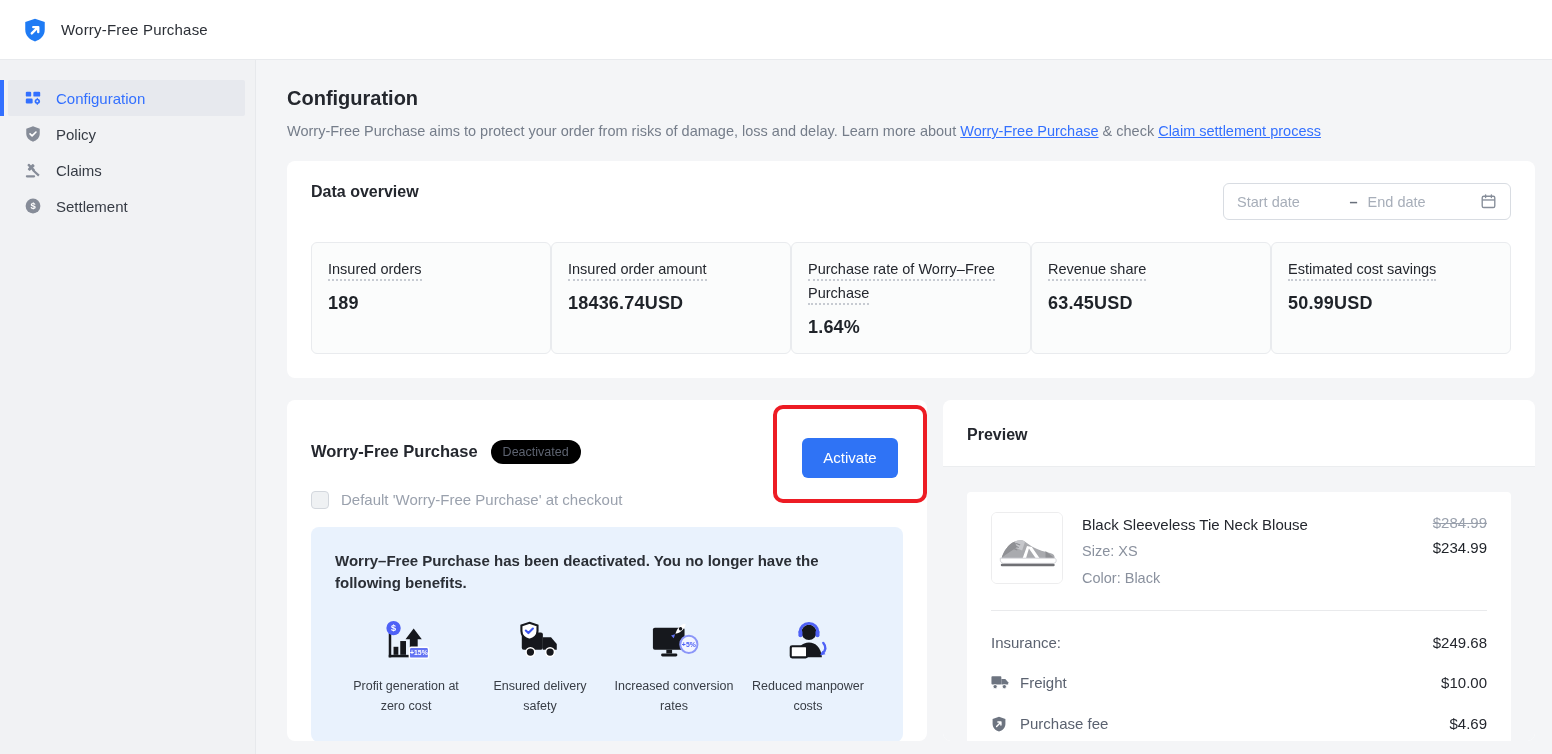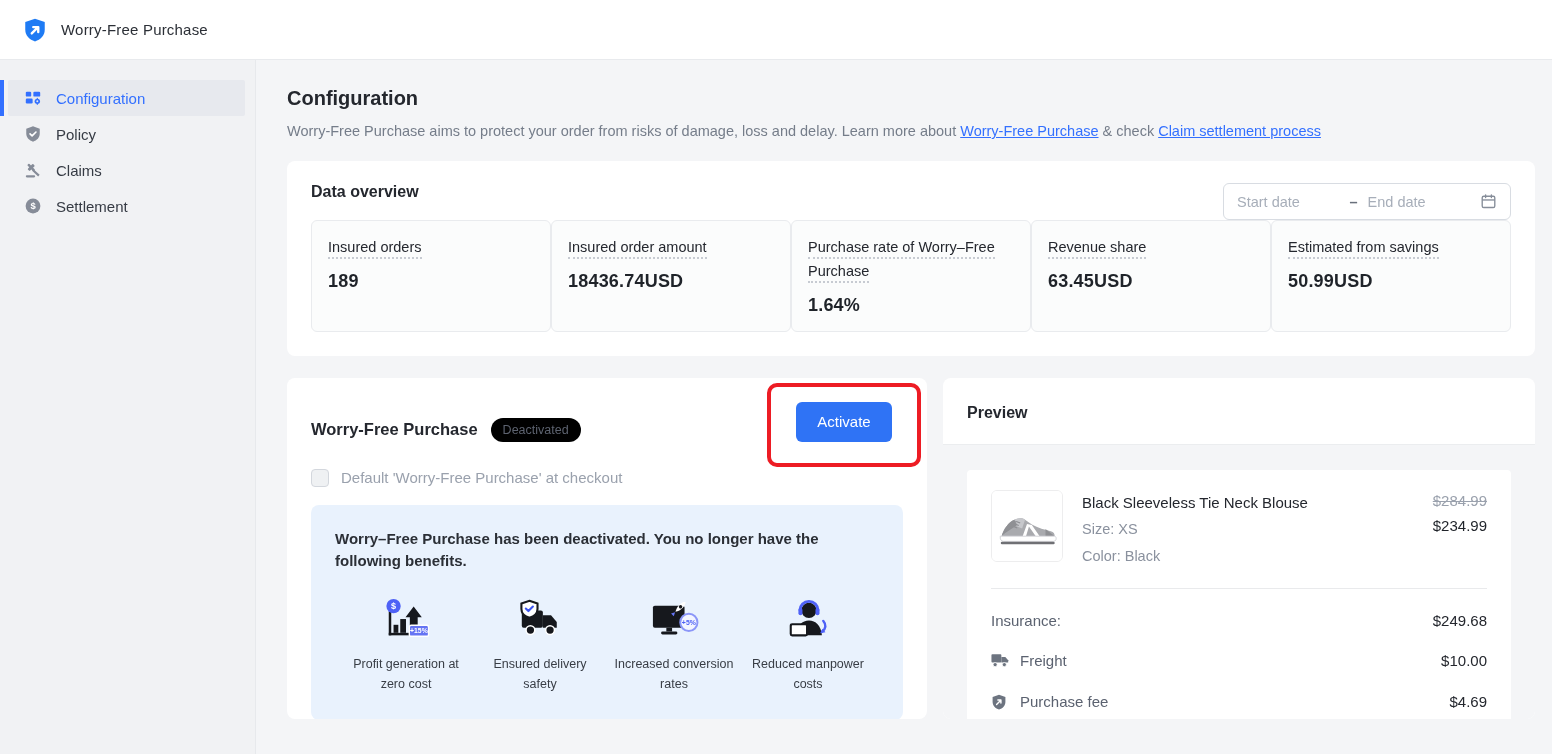--- a/index.html
+++ b/index.html
@@ -30,34 +30,34 @@
   .card { background:#fff; border-radius:8px; }
   .overview-card { margin-top:22px; padding:22px 24px 24px; }
   .overview-head { display:flex; justify-content:space-between; align-items:flex-start; }
   .section-title { font-size:16px; font-weight:700; color:#24272e; }
   .overview-sub { margin-top:11px; font-size:14.5px; color:#939aa6; }
   .date-range { width:288px; height:37px; border:1px solid #d8dce2; border-radius:6px; background:#fff;
     display:flex; align-items:center; padding:9px 13px; font-size:14.5px; color:#a7aeb9; cursor:pointer; }
   .date-range .dr-start { flex:1; }
   .date-range .dr-sep { color:#69707c; font-weight:700; margin:0 10px 0 0; }
   .date-range .dr-end { flex:1; }
-  .stats { display:flex; }
+  .stats { display:flex; margin-top:22px; }
   .stat-card { flex:1; background:#fbfcfc; border:1px solid #e9ebee; border-radius:6px; padding:15px 16px; min-height:104px; }
   .stat-label { font-size:14.5px; color:#24272e; line-height:1.65; }
   .stat-label span { border-bottom:2px dotted #c7cbd2; padding-bottom:2px; }
   .stat-value { margin-top:11px; font-size:18px; font-weight:700; color:#1f2329; letter-spacing:.2px; }
   
   .bottom { display:flex; gap:16px; margin-top:22px; height:341px; }
   .bottom > .card { flex:1; overflow:hidden; }
   .activation-card { position:relative; padding:24px 24px; }
   .act-head { display:flex; align-items:center; gap:13px; margin-top:16px; }
   .act-title { font-size:16.5px; font-weight:700; color:#24272e; }
   .badge { background:#000000; color:#5d6370; font-size:12.5px; padding:5px 12px; border-radius:12px; }
-  .annotation { position:absolute; top:5px; right:6px; border:4px solid #ed1c24; border-radius:10px;
-    padding:15px 25px 21px; }
+  .annotation { position:absolute; top:5px; right:0; border:4px solid #ed1c24; border-radius:10px;
+    padding:29px 25px 21px; }
   .activate-btn { width:96px; height:40px; background:#2f73f5; color:#fff; border:none; border-radius:6px;
     font-size:15px; font-family:inherit; cursor:pointer; }
   .checkbox-row { margin-top:27px; display:flex; align-items:center; gap:12px; color:#9aa1ad; font-size:15px; }
   .checkbox { width:18px; height:18px; border:1px solid #d3d7dd; background:#eff1f3; border-radius:4px; flex-shrink:0; cursor:pointer; }
   .notice-box { margin-top:18px; background:#e9f2fd; border-radius:8px; padding:23px 24px 26px; }
   .notice-text { font-size:15px; font-weight:700; color:#2b2f36; line-height:1.45; max-width:510px; }
   .benefits { display:flex; justify-content:space-between; margin-top:24px; padding:0 8px; }
   .benefit { width:126px; display:flex; flex-direction:column; align-items:center; text-align:center; }
   .benefit-icon { height:48px; display:flex; align-items:flex-end; justify-content:center; }
   .benefit-label { margin-top:12px; font-size:12.5px; color:#383d45; line-height:1.55; }
@@ -177,21 +177,21 @@
         </div>
         <div class="stat-card">
           <div class="stat-label"><span>Purchase rate of Worry–Free Purchase</span></div>
           <div class="stat-value">1.64%</div>
         </div>
         <div class="stat-card">
           <div class="stat-label"><span>Revenue share</span></div>
           <div class="stat-value">63.45USD</div>
         </div>
         <div class="stat-card">
-          <div class="stat-label"><span>Estimated from savings</span></div>
+          <div class="stat-label"><span>Estimated cost savings</span></div>
           <div class="stat-value">50.99USD</div>
         </div>
       </div>
     </div>
 
     <div class="bottom">
 
       <div class="card activation-card">
         <div class="act-head">
           <span class="act-title">Worry-Free Purchase</span>

